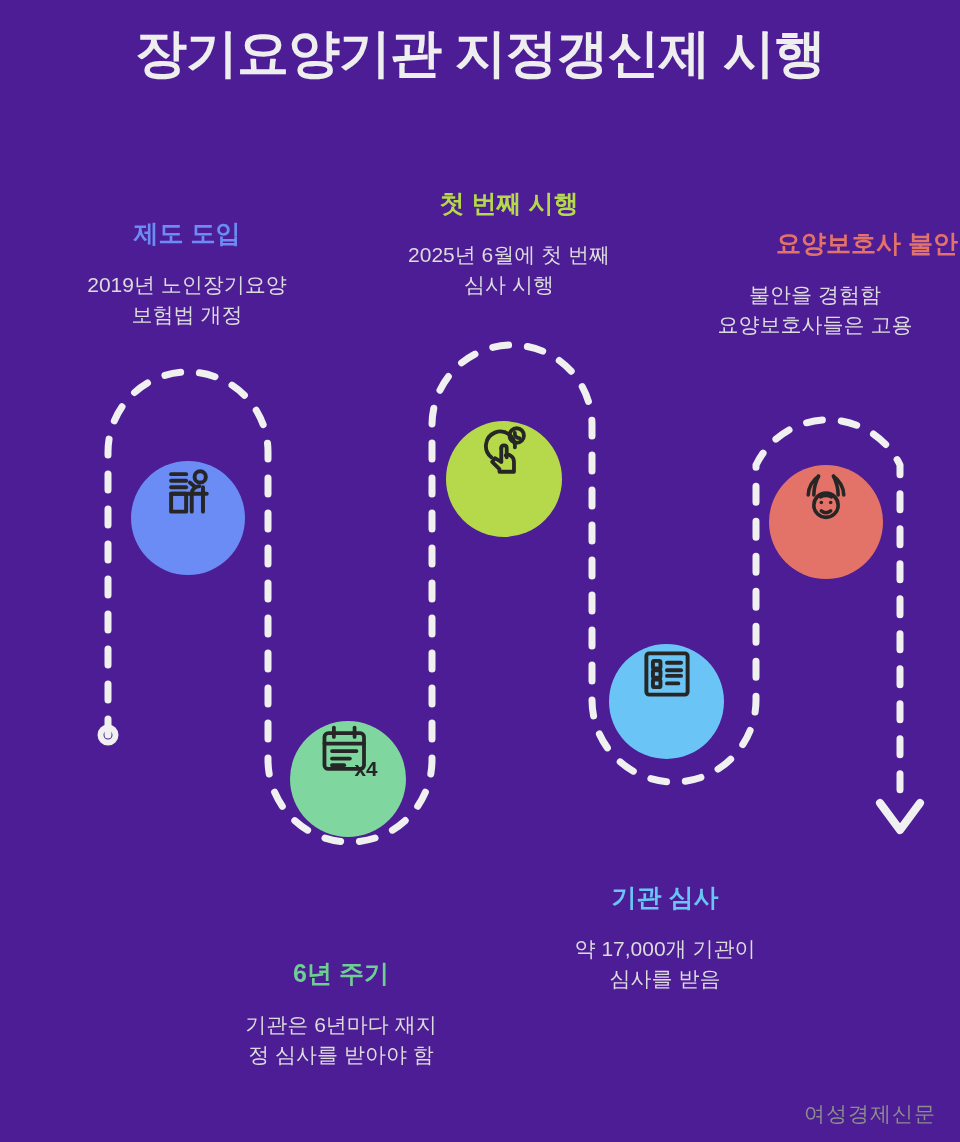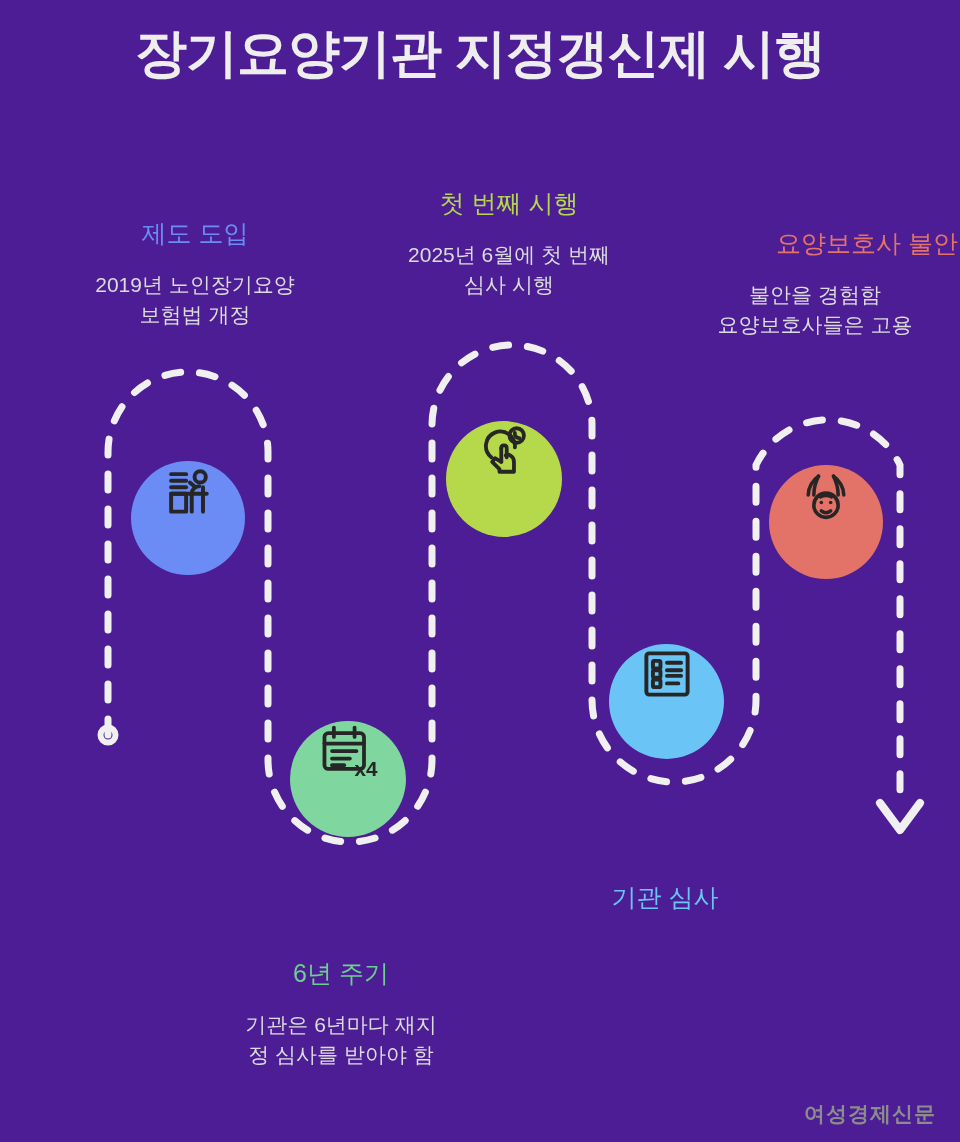--- a/index.html
+++ b/index.html
@@ -49,40 +49,40 @@
   }
   .node svg { display: block; }
 
   
   .block {
     position: absolute;
     text-align: center;
   }
   .block .heading {
     font-size: 25px;
-    font-weight: normal;
+    font-weight: bold;
     margin: 0 0 22px 0;
     line-height: 1.2;
     white-space: nowrap;
   }
   .block .body {
     font-size: 21px;
     color: #dcdcdc;
     line-height: 1.45;
     margin: 0;
     font-weight: 400;
   }
 
   
   .watermark {
     position: absolute;
     right: 24px;
     bottom: 14px;
     font-size: 21px;
-    font-weight: bold;
+    font-weight: normal;
     color: #8c8c8c;
     letter-spacing: 1px;
   }
 </style>
 </head>
 <body>
 
 <div id="infographic">
 
   <div class="title">장기요양기관 지정갱신제 시행</div>
@@ -176,21 +176,21 @@
         <path d="M40,12 C43,18 45,25 45,32"></path>
         <circle cx="32" cy="43" r="13"></circle>
         <circle cx="27" cy="40" r="1.9" fill="#262626" stroke="none"></circle>
         <circle cx="37" cy="40" r="1.9" fill="#262626" stroke="none"></circle>
         <path d="M27,49 Q32,53 37,49"></path>
         <path d="M26,34 Q32,31 38,34"></path>
       </g>
     </svg>
   </div>
 
-  <div class="block" style="left:40px; top:218px; width:310px;text-align:center;">
+  <div class="block" style="left:32px; top:218px; width:310px;text-align:center;">
     <div class="heading" style="color:#6B8CF5;">제도 도입</div>
     <div class="body">
       <div>2019년 노인장기요양</div>
       <div>보험법 개정</div>
     </div>
   </div>
 
   <div class="block" style="left:354px; top:188px; width:310px;">
     <div class="heading" style="color:#B5D94A;">첫 번째 시행</div>
     <div class="body">
@@ -210,17 +210,21 @@
   <div class="block" style="left:188px; top:943px; width:306px;margin-top:15px;">
     <div class="heading" style="color:#6ECF93;">6년 주기</div>
     <div class="body">
       <div>기관은 6년마다 재지</div>
       <div>정 심사를 받아야 함</div>
     </div>
   </div>
 
   <div class="block" style="left:512px; top:882px; width:306px;">
     <div class="heading" style="color:#6AC4F5;">기관 심사</div>
+    <div class="body">
+      <div>약 17,000개 기관이</div>
+      <div>심사를 받음</div>
+    </div>
   </div>
 
   <div class="watermark">여성경제신문</div>
 
 </div>
 
 </body></html>

